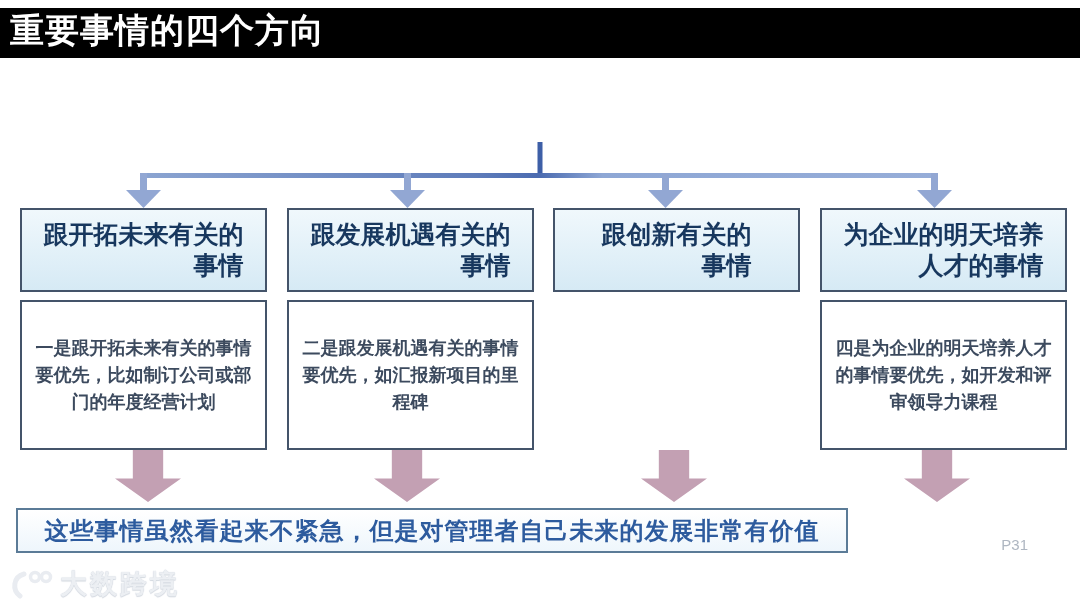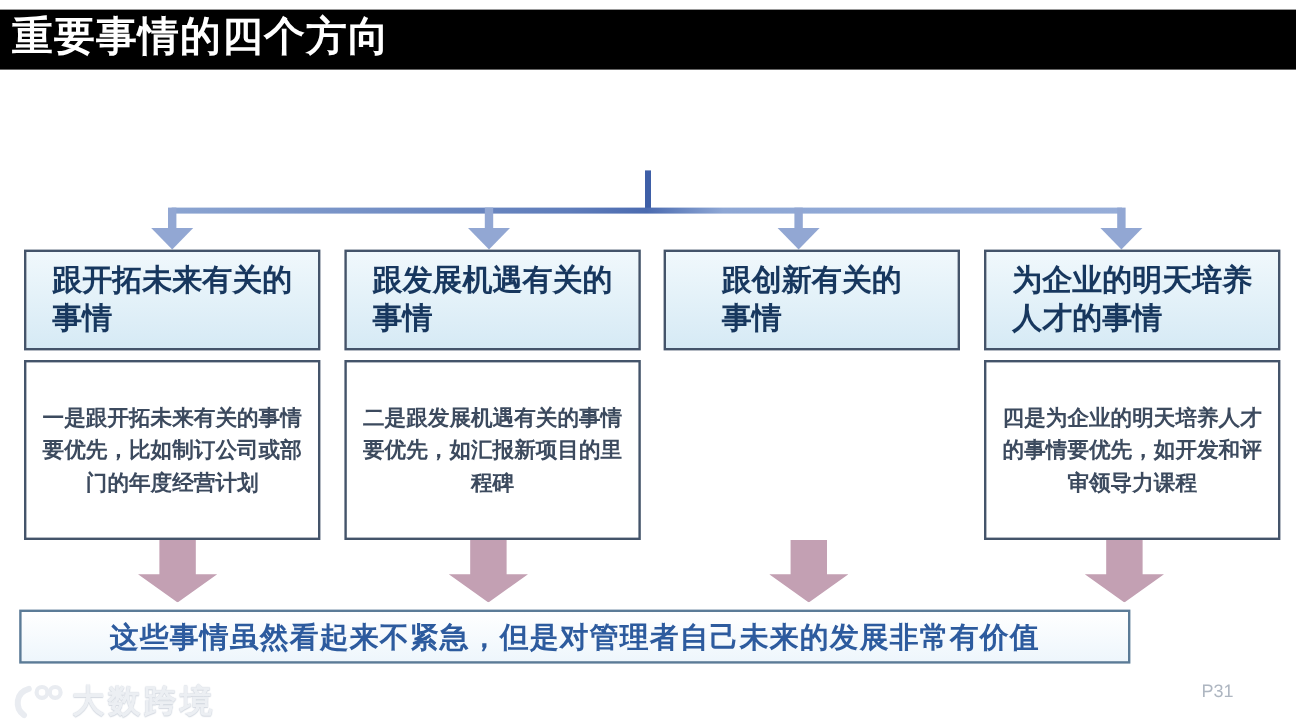--- a/index.html
+++ b/index.html
@@ -25,54 +25,54 @@
     box-shadow:0 2px 3px rgba(120,140,170,.25);
   }
   .pill span{color:#17365d;font-size:27px;font-weight:bold;letter-spacing:2px;}
   
   .connectors{position:absolute;left:0;top:0;width:1080px;height:607px;pointer-events:none;}
   
   .col-header{
     position:absolute;top:208px;height:84px;width:247px;box-sizing:border-box;
     background:linear-gradient(#f0f8fc,#d6eaf5);
     border:2px solid #44546a;
-    display:flex;align-items:center;justify-content:center;text-align:left;
+    display:flex;align-items:center;justify-content:center;text-align:right;
     white-space:pre-line;color:#17375e;font-size:25px;font-weight:bold;line-height:1.25;
   }
   .col-body{
     position:absolute;top:300px;height:150px;width:247px;box-sizing:border-box;
     background:#ffffff;border:2px solid #44546a;
     display:flex;align-items:center;justify-content:center;text-align:center;
     color:#3c4a5e;font-size:18px;font-weight:bold;line-height:1.5;padding:0 8px;
   }
   .c1{left:20px}.c2{left:287px}.c3{left:553px}.c4{left:820px}
   
   .pink-arrow{
     position:absolute;top:450px;width:66px;height:52px;background:#c3a0b3;
     clip-path:polygon(27% 0,73% 0,73% 55%,100% 55%,50% 100%,0 55%,27% 55%);
   }
   .pa1{left:115px}.pa2{left:374px}.pa3{left:641px}.pa4{left:904px}
   
   .conclusion-bar{
-    position:absolute;left:16px;top:508px;width:926px;height:45px;box-sizing:border-box;
+    position:absolute;left:16px;top:508px;width:832px;height:45px;box-sizing:border-box;
     background:linear-gradient(#ffffff,#eef6fc);
     border:2px solid #5b7b97;
     display:flex;align-items:center;justify-content:center;
   }
   .conclusion-bar span{color:#2d5b9e;font-size:24px;font-weight:bold;letter-spacing:1px;}
   
   .watermark{
     position:absolute;left:10px;top:566px;display:flex;align-items:center;gap:4px;
   }
   .watermark .wm-text{
     font-size:27px;font-weight:bold;color:#eceff3;
     text-shadow:0 0 1px #c9cfd9, 0 1px 1px #d6dbe2;letter-spacing:3px;
   }
   .page-label{
-    position:absolute;right:52px;top:568px;color:#aeb6c1;font-size:15px;
+    position:absolute;right:52px;top:536px;color:#aeb6c1;font-size:15px;
   }
 </style>
 </head>
 <body>
 
 <div id="slide">
 
   <div class="top-bar">
     <div class="slide-title">重要事情的四个方向</div>
   </div>

